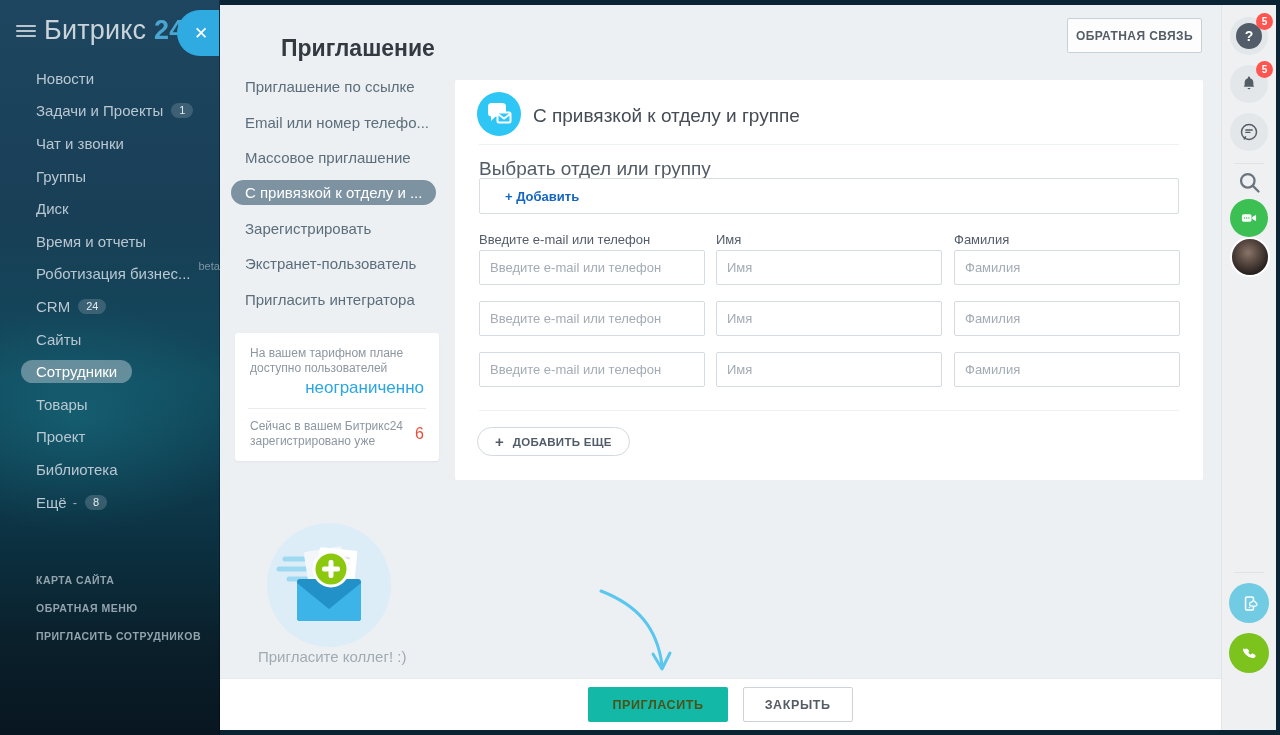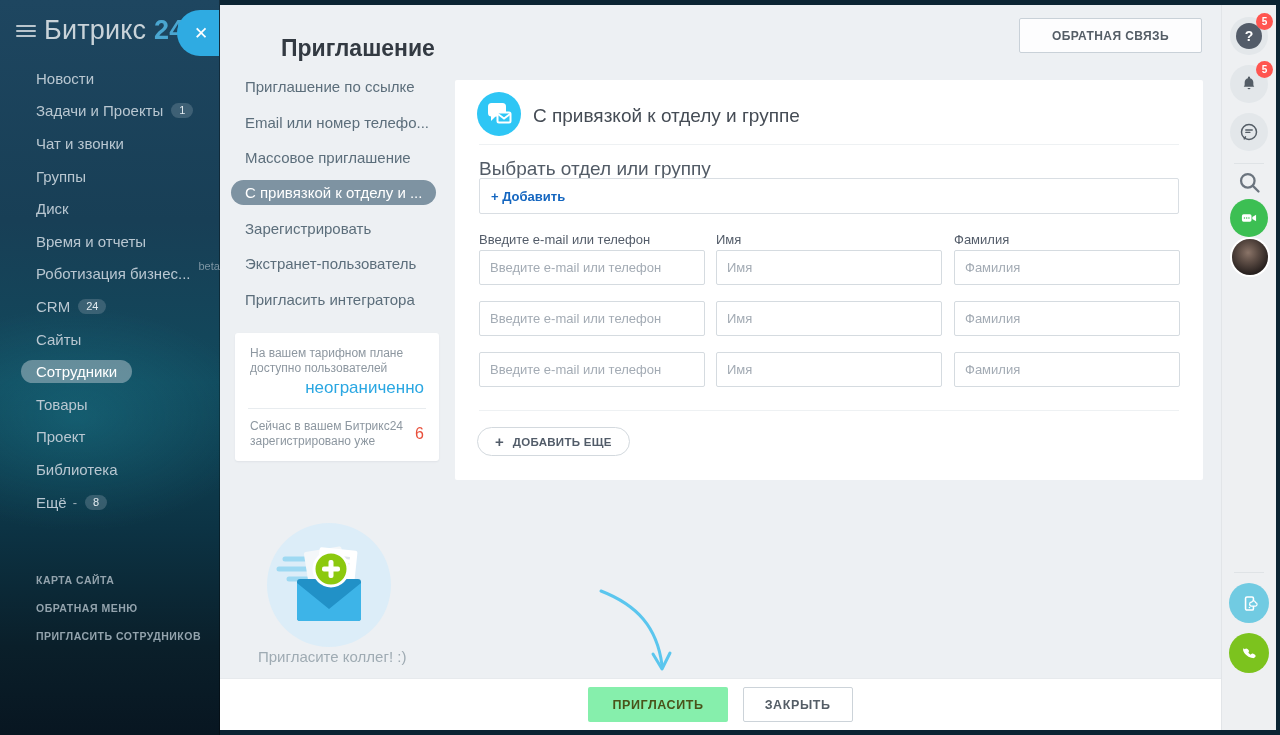--- a/index.html
+++ b/index.html
@@ -51,21 +51,21 @@
     color:#93a3ad; cursor:pointer; white-space:nowrap;
   }
 
   
   .content {
     position:absolute; left:220px; top:5px; width:1001px; height:725px;
     background:#edf0f3; overflow:hidden;
   }
   .page-title { position:absolute; left:21px; top:15px; font-size:23px; font-weight:600; color:#333a42;margin-left:40px; }
   .feedback-btn {
-    position:absolute; right:19px; top:13px; height:35px; padding:0 32px;
+    position:absolute; right:19px; top:13px; height:35px; padding:0 8px;
     background:#fdfdfe; border:1px solid #c9d1d8; border-radius:2px;
     font-size:12px; font-weight:bold; letter-spacing:.4px; color:#545d66;
     display:flex; align-items:center; cursor:pointer;
   }
   .submenu { position:absolute; left:25px; top:64px; width:200px;text-align:center; }
   .m-item {
     height:35.4px; display:flex; align-items:center;
     font-size:15px; color:#5c6e7b; cursor:pointer; white-space:nowrap;
   }
   .m-item .pill-wrap {
@@ -89,21 +89,21 @@
     position:absolute; left:235px; top:75px; width:748px; height:400px;
     background:#fff; border-radius:2px;
   }
   .form-head-icon { position:absolute; left:22px; top:12px; width:44px; height:44px; }
   .form-title { position:absolute; left:78px; top:25px; font-size:19px; color:#454c55; }
   .form-divider1 { position:absolute; left:24px; right:24px; top:64px; border-top:1px solid #eef1f3; }
   .select-label { position:absolute; left:24px; top:78px; font-size:19px; color:#525b66; }
   .add-box {
     position:absolute; left:24px; top:98px; width:700px; height:36px;
     border:1px solid #d9dee3; border-radius:2px; background:#fff;
-    display:flex; align-items:center; padding-left:11px; cursor:pointer;
+    display:flex; align-items:center; padding-left:25px; cursor:pointer;
   }
   .add-box span { color:#1466c0; font-size:13px; font-weight:bold; }
   .col-label { position:absolute; top:152px; font-size:13px; color:#535c69; }
   .col-1 { left:24px; } .col-2 { left:261px; } .col-3 { left:499px; }
   .inp {
     position:absolute; width:226px; height:35px; border:1px solid #d5dbe0;
     border-radius:2px; padding:0 10px; font-size:13px; color:#333;
     font-family:"Liberation Sans","DejaVu Sans",sans-serif; background:#fff; outline:none;
   }
   .inp::placeholder { color:#a3abb4; opacity:1; }
@@ -122,21 +122,21 @@
   .invite-caption { position:absolute; left:38px; top:643px; font-size:15px; color:#9fabb3; }
   .hint-arrow { position:absolute; left:375px; top:578px; width:90px; height:92px; }
 
   
   .bottom-bar {
     position:absolute; left:0; right:0; top:673px; height:52px;
     background:#fff; border-top:1px solid #e7eaed;
     display:flex; align-items:center; justify-content:center; gap:15px;
   }
   .invite-btn {
-    height:35px; padding:0 24px; background:#86efac; border:none; border-radius:2px;
+    height:35px; padding:0 24px; background:#14b8a6; border:none; border-radius:2px;
     font-size:12.5px; font-weight:bold; letter-spacing:.6px; color:#49531a;
     font-family:inherit; cursor:pointer;
   }
   .close-btn {
     height:35px; padding:0 21px; background:#fff; border:1px solid #ccd3d9; border-radius:2px;
     font-size:12.5px; font-weight:bold; letter-spacing:.6px; color:#545d66;
     font-family:inherit; cursor:pointer;
   }
 
   

